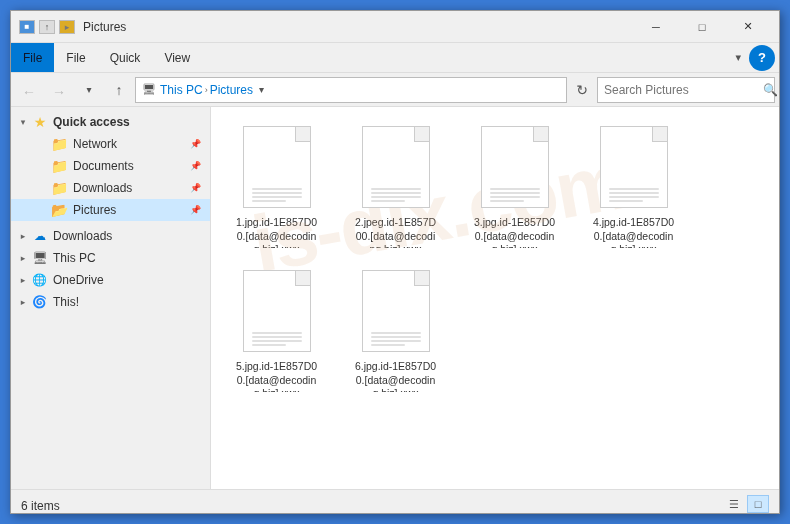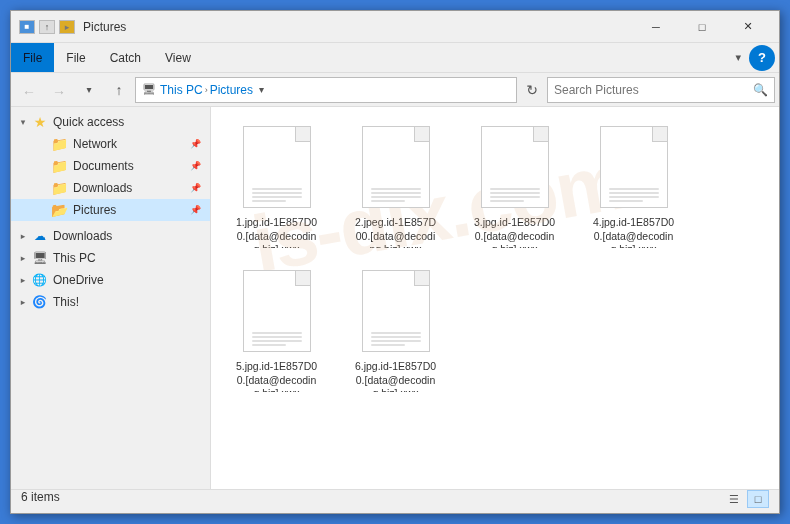--- a/index.html
+++ b/index.html
@@ -156,21 +156,21 @@
     .bc-part { color: #0078d4; }
     .bc-chevron { color: #666; font-size: 9px; margin: 0 2px; }
     .bc-dropdown { color: #555; font-size: 10px; margin-left: 6px; cursor: pointer; }
     .bc-refresh { 
       width: 26px; height: 26px; 
       display: flex; align-items: center; justify-content: center;
       font-size: 14px; color: #555; cursor: pointer;
       border: 1px solid transparent;
     }
     .search-bar {
-      width: 228px;
+      width: 178px;
       height: 26px;
       background: white;
       border: 1px solid #bbb;
       display: flex;
       align-items: center;
       padding: 0 6px;
       gap: 4px;
     }
     .search-bar input {
       flex: 1;
@@ -324,21 +324,21 @@
       max-height: 52px;
       overflow: hidden;
     }
 
     
     .status-bar {
       height: 24px;
       background: #f0f0f0;
       border-top: 1px solid #ddd;
       display: flex;
-      align-items: flex-start;
+      align-items: flex-end;
       padding: 0 10px;
       flex-shrink: 0;
     }
     .status-text {
       flex: 1;
       font-size: 12px;
       color: #333;
     }
     .view-buttons {
       display: flex;
@@ -385,21 +385,21 @@
     <div class="window-controls">
       <button class="win-btn">─</button>
       <button class="win-btn">□</button>
       <button class="win-btn close">✕</button>
     </div>
   </div>
 
   <div class="menu-bar">
     <div class="menu-item active">File</div>
     <div class="menu-item">File</div>
-    <div class="menu-item">Catch</div>
+    <div class="menu-item">Quick</div>
     <div class="menu-item">View</div>
     <div class="menu-spacer"></div>
     <div class="menu-chevron">▾</div>
     <div class="menu-help">?</div>
   </div>
 
   <div class="address-bar">
     <div class="nav-btn disabled" title="Back">←</div>
     <div class="nav-btn disabled" title="Forward">→</div>
     <div class="nav-btn" style="font-size:10px;">▾</div>
@@ -418,21 +418,21 @@
     </div>
   </div>
 
   <div class="main-area">
 
     <div class="sidebar">
 
       <div class="tree-item" style="padding-left:4px;">
         <span class="tree-expand">▾</span>
         <span class="tree-icon" style="color:#f4c542; font-size:14px;">★</span>
-        <span style="font-size:12px; color:#333; font-weight:400;">Quick access</span>
+        <span style="font-size:12px; color:#333; font-weight:700;">Quick access</span>
       </div>
 
       <div class="tree-item indent-1">
         <span class="tree-expand" style="opacity:0;">▸</span>
         <span class="tree-icon folder-icon-yellow">📁</span>
         <span>Network</span>
         <span class="pin-icon">📌</span>
       </div>
 
       <div class="tree-item indent-1">

